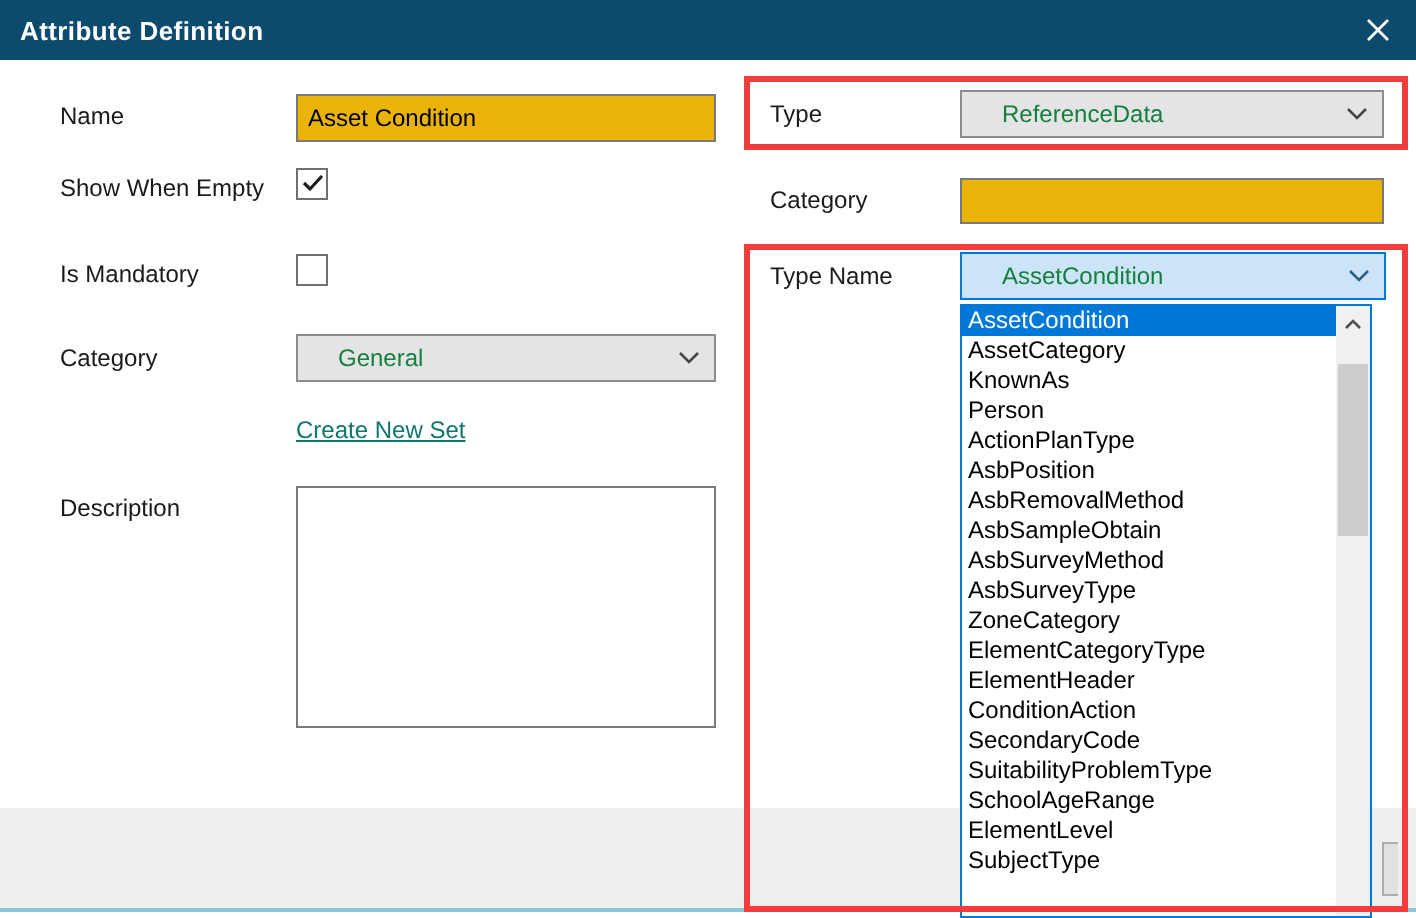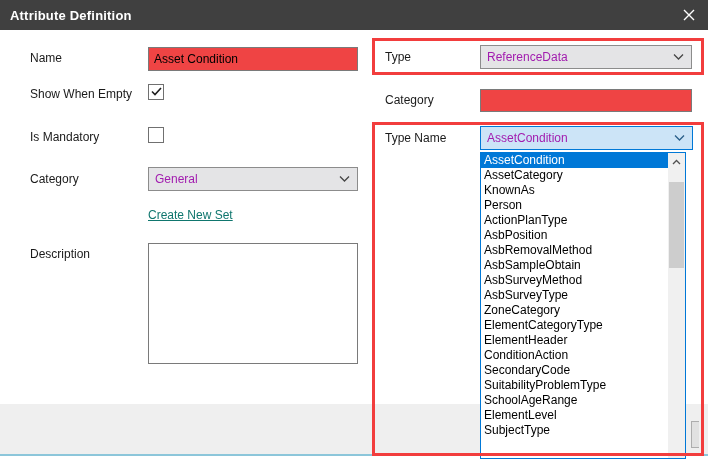--- a/index.html
+++ b/index.html
@@ -6,41 +6,41 @@
   html,body { background:#cfcfcf; }
   body { font-family:"Liberation Sans", sans-serif; }
   .dialog {
     position:relative; width:708px; height:459px;
     background:#ffffff; overflow:hidden; margin:0 auto;
     font-size:12px; color:#1a1a1a;
   }
   
   .titlebar {
     position:absolute; left:0; top:0; width:708px; height:30px;
-    background:#404040; color:#fff; display:flex; align-items:center;
+    background:#0c4a6e; color:#fff; display:flex; align-items:center;
   }
   .titlebar .title { padding-left:10px; font-size:13px; font-weight:600; letter-spacing:.2px; }
   .close-btn {
     position:absolute; right:4px; top:0; width:30px; height:30px;
     display:flex; align-items:center; justify-content:center; cursor:pointer;
   }
   
   .footer { position:absolute; left:0; top:404px; width:708px; height:50px; background:#efefef; }
   .bottom-accent { position:absolute; left:0; top:454px; width:708px; height:2px; }
   .partial-button { position:absolute; left:691px; top:421px; width:8px; height:27px;
     background:#e1e1e1; border:1px solid #adadad; border-right:none; z-index:2; }
   
   .lbl { position:absolute; white-space:nowrap; color:#1a1a1a; }
   .textfield {
-    position:absolute; border:1px solid #7a7a7a; background:#ef4444; color:#000;
+    position:absolute; border:1px solid #7a7a7a; background:#eab308; color:#000;
     font-family:"Liberation Sans", sans-serif; font-size:12px; padding:0 5px; outline:none;
   }
   .combo {
     position:absolute; border:1px solid #8c8c8c; background:#e4e4e6;
-    display:flex; align-items:center; padding-left:6px; cursor:default; color:#a21caf;
+    display:flex; align-items:center; padding-left:20px; cursor:default; color:#15803d;
   }
   .combo .chev { position:absolute; right:7px; top:50%; transform:translateY(-50%); }
   .checkbox {
     position:absolute; width:16px; height:16px; background:#fff;
     border:1px solid #707070; display:flex; align-items:center; justify-content:center; cursor:pointer;
   }
   .checkbox .check-icon { display:none; margin-top:-1px; }
   .checkbox.checked .check-icon { display:block; }
   .link { position:absolute; color:#0f766e; text-decoration:underline; cursor:pointer; }
   .descbox { position:absolute; border:1px solid #7a7a7a; background:#fff;

